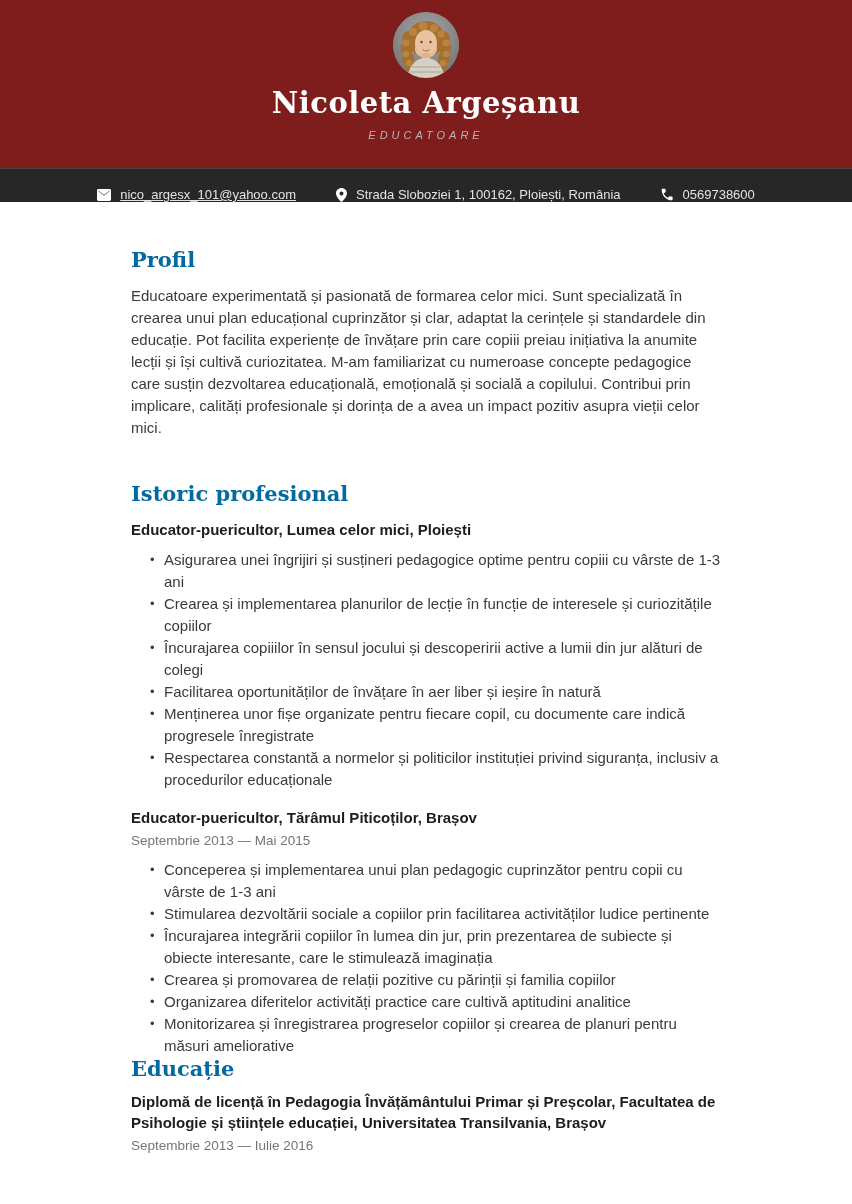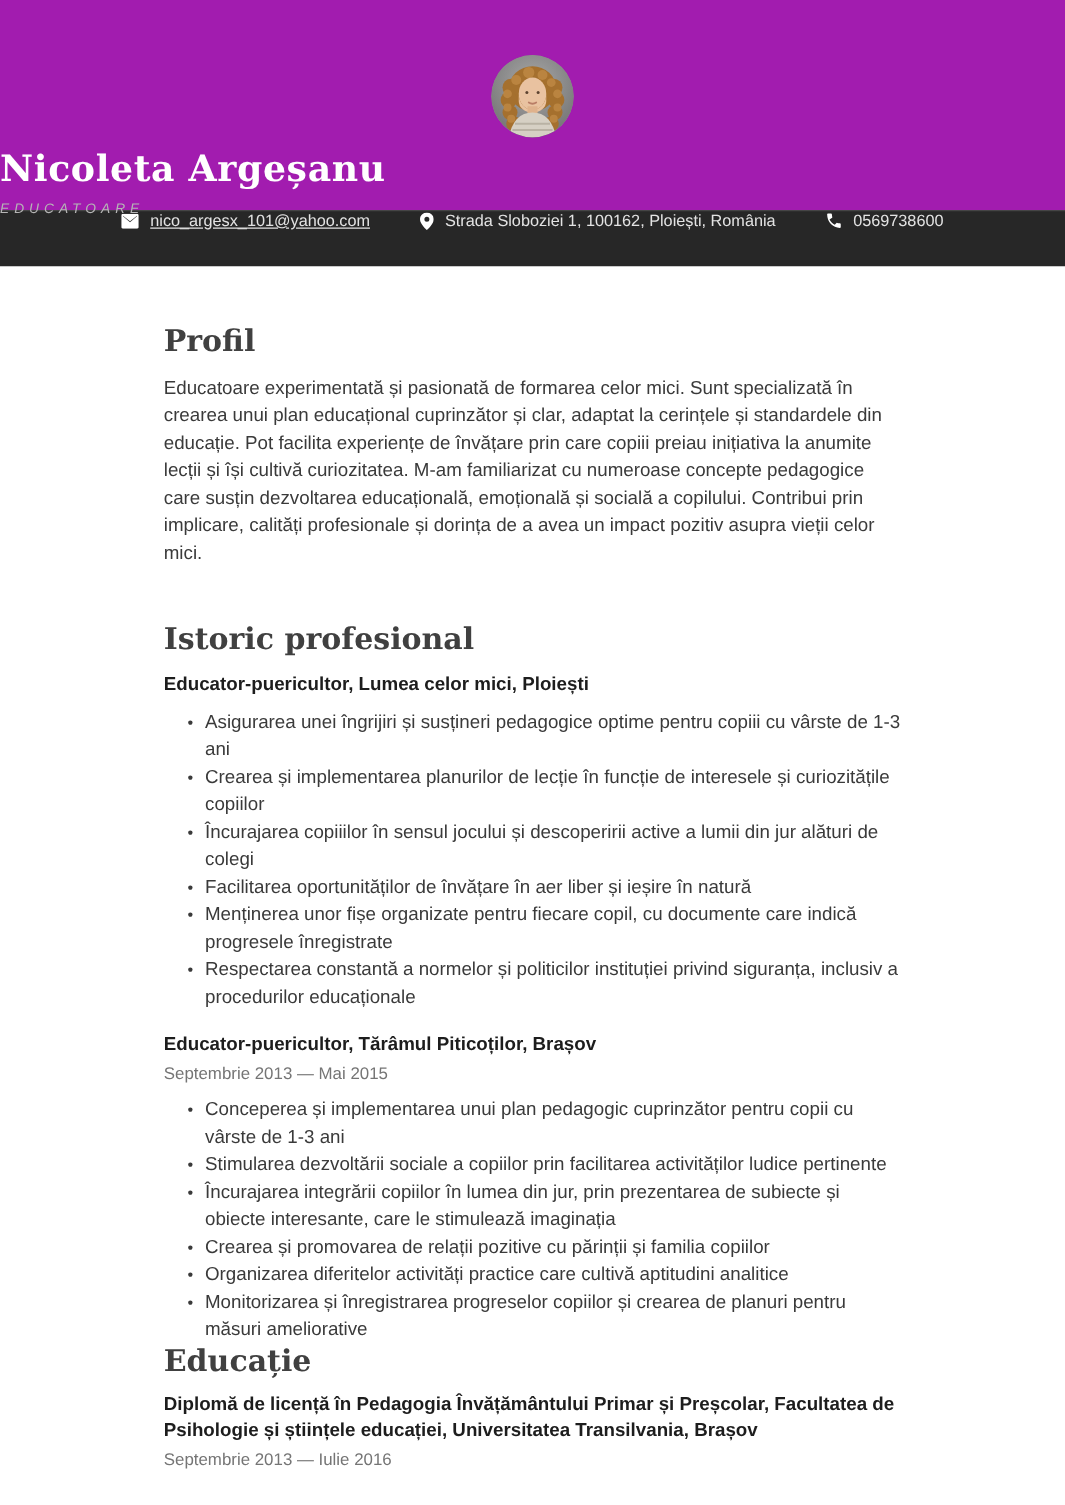--- a/index.html
+++ b/index.html
@@ -7,23 +7,23 @@
   body {
     width: 852px;
     min-height: 1204px;
     background: #ffffff;
     font-family: "Liberation Sans", sans-serif;
     -webkit-font-smoothing: antialiased;
   }
 
   
   .header {
-    background: #a21caf;
-    text-align: left;
-    padding-top: 44px;
+    background: #7f1d1d;
+    text-align: center;
+    padding-top: 12px;
     height: 168px;
   }
   .avatar {
     width: 66px; height: 66px;
     border-radius: 50%;
     margin: 0 auto;
     overflow: hidden;
     background: #8a8a8a;
   }
   .avatar svg { display: block; }
@@ -42,40 +42,40 @@
     color: #b5b5b5;
     margin-top: 9px;
     text-transform: uppercase;
     font-style: italic;
   }
 
   
   .contact-bar {
     background: #272727;
     border-top: 1px solid #454545;
-    height: 45px;
+    height: 34px;
     display: flex;
-    align-items: flex-start;
+    align-items: flex-end;
     justify-content: center;
     gap: 40px;
     color: #e3e3e3;
     font-size: 13px;
   }
   .contact-item { display: flex; align-items: center; gap: 9px; }
   .contact-item svg { display: block; }
   .email-link { color: #e3e3e3; text-decoration: underline; cursor: pointer; }
 
   
   .content { padding: 46px 130px 60px 131px; }
 
   h2.section-heading {
     font-family: "DejaVu Serif", serif;
     font-weight: 700;
-    font-size: 24px;
-    color: #404040;
+    font-size: 21px;
+    color: #0369a1;
     margin: 0 0 13px 0;
     line-height: 1.15;
   }
   .section-experience h2.section-heading { margin-top: 43px; }
   .section-education  h2.section-heading { margin-bottom: 10px; }
 
   .profile-text {
     font-size: 15px;
     line-height: 22px;
     color: #3a3a3a;

